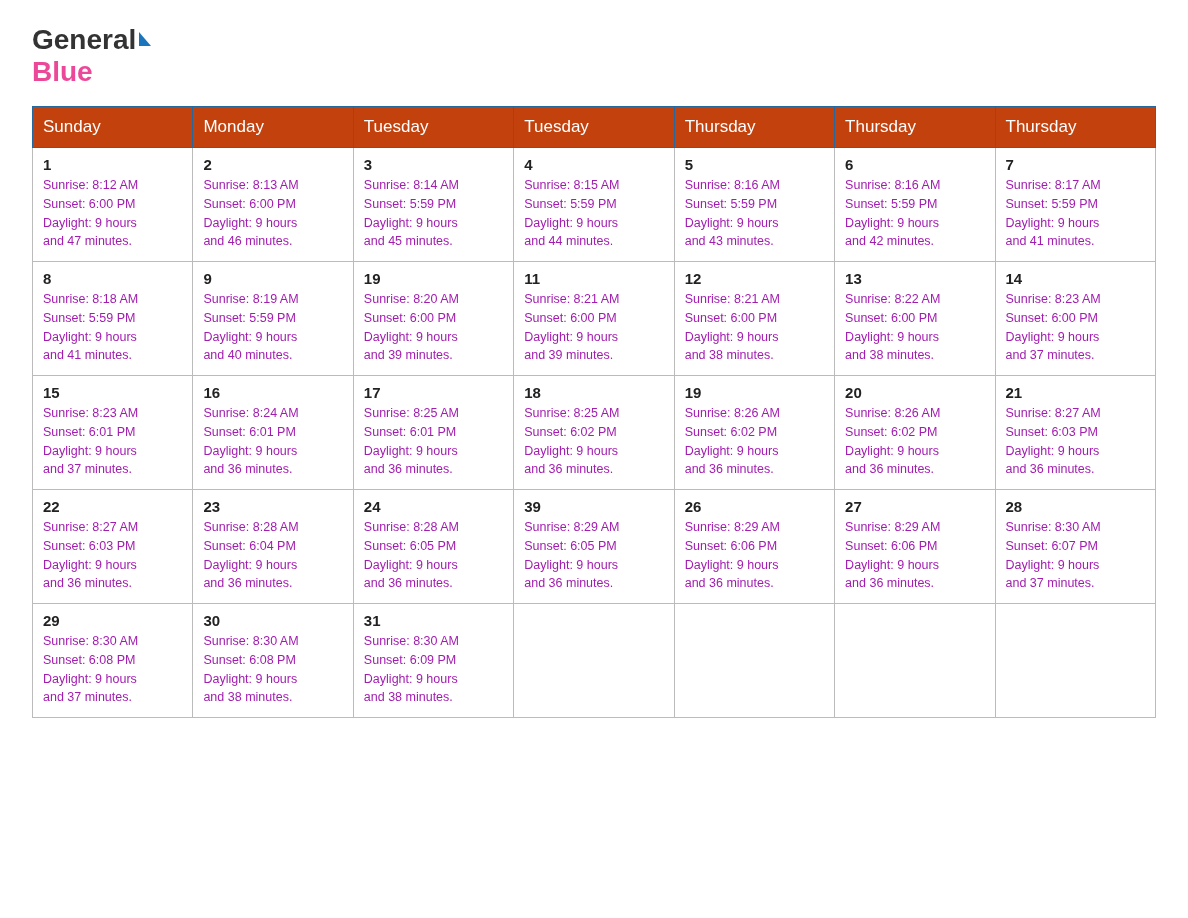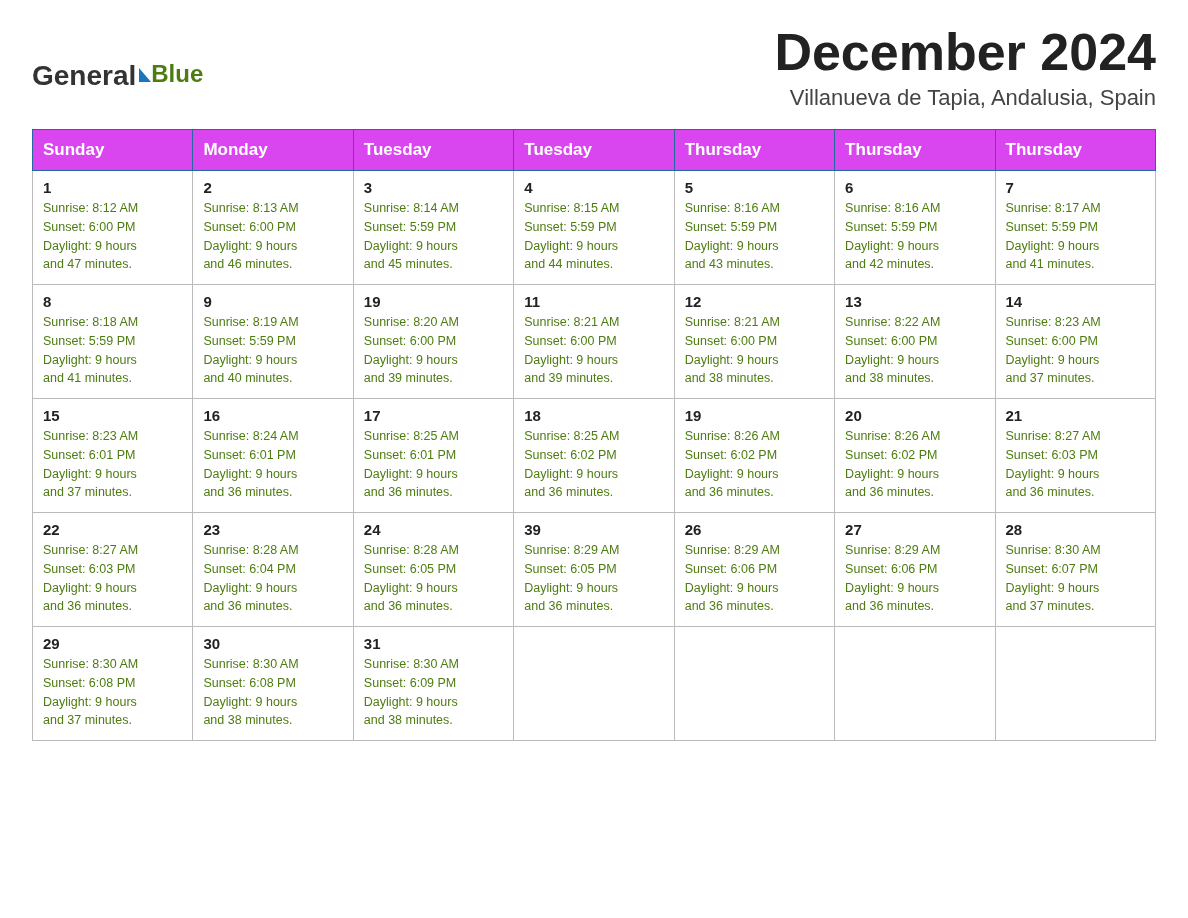--- a/index.html
+++ b/index.html
@@ -29,24 +29,24 @@
       font-size: 22px;
       color: #444;
       margin-top: 4px;
     }
     .calendar-table {
       width: 100%;
       border-collapse: collapse;
       border: 1px solid #999;
     }
     .calendar-table th {
-      background-color: #d946ef;
+      background-color: #c2410c;
       color: #fff;
       font-size: 17px;
-      font-weight: bold;
+      font-weight: normal;
       padding: 10px 10px;
       text-align: left;
       border: 1px solid #2568a0;
     }
     .calendar-table td {
       vertical-align: top;
       padding: 8px 10px 10px 10px;
       border: 1px solid #bbb;
       font-size: 13px;
       color: #333;
@@ -56,30 +56,29 @@
     .day-number {
       font-size: 15px;
       font-weight: bold;
       display: block;
       margin-bottom: 3px;
       color: #222;
     }
     .day-info {
       font-size: 12.5px;
       line-height: 1.5;
-      color: #4d7c0f;
+      color: #a21caf;
     }
     .empty-cell {
       background: #fff;
     }
     
     .logo-container {
       display: flex;
-      flex-direction: row;
-      margin-top: 36px;
+      flex-direction: column;
     }
     .logo-line1 {
       display: flex;
       align-items: center;
     }
     .general-text {
       font-size: 28px;
       font-weight: bold;
       color: #333;
     }
@@ -87,42 +86,38 @@
       width: 0;
       height: 0;
       border-style: solid;
       border-width: 14px 0 0 12px;
       border-color: transparent transparent transparent #1a75bc;
       display: inline-block;
       margin-left: 3px;
       margin-bottom: 2px;
     }
     .blue-text {
-      font-size: 24px;
-      font-weight: bold;
-      color: #4d7c0f;
+      font-size: 28px;
+      font-weight: bold;
+      color: #ec4899;
     }
   </style>
 </head>
 <body>
 
 <div class="header-row">
   <div class="logo-container">
     <div class="logo-line1">
       <span class="general-text">General</span>
       <span class="arrow-icon"></span>
     </div>
     <div>
       <span class="blue-text">Blue</span>
     </div>
   </div>
-  <div class="title-block">
-    <div class="month-title">December 2024</div>
-    <div class="location-title">Villanueva de Tapia, Andalusia, Spain</div>
-  </div>
 </div>
 
 <table class="calendar-table">
   <thead>
     <tr>
     <th>Sunday</th>
         <th>Monday</th>
         <th>Tuesday</th>
         <th>Tuesday</th>
         <th>Thursday</th>

